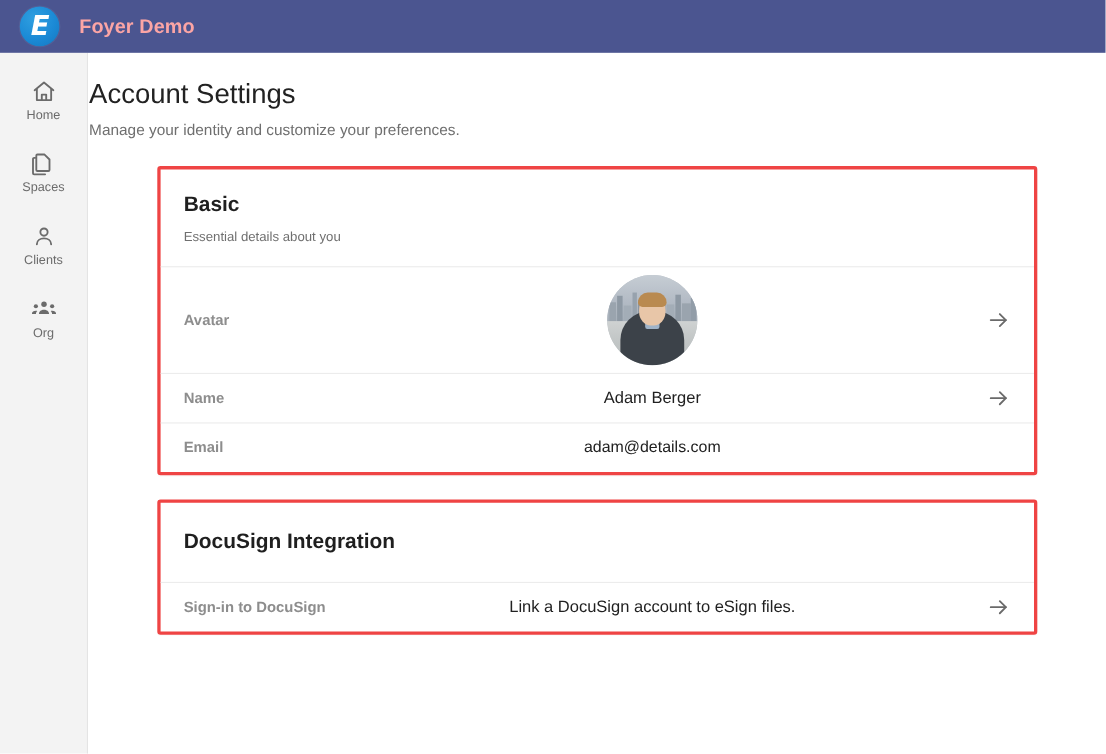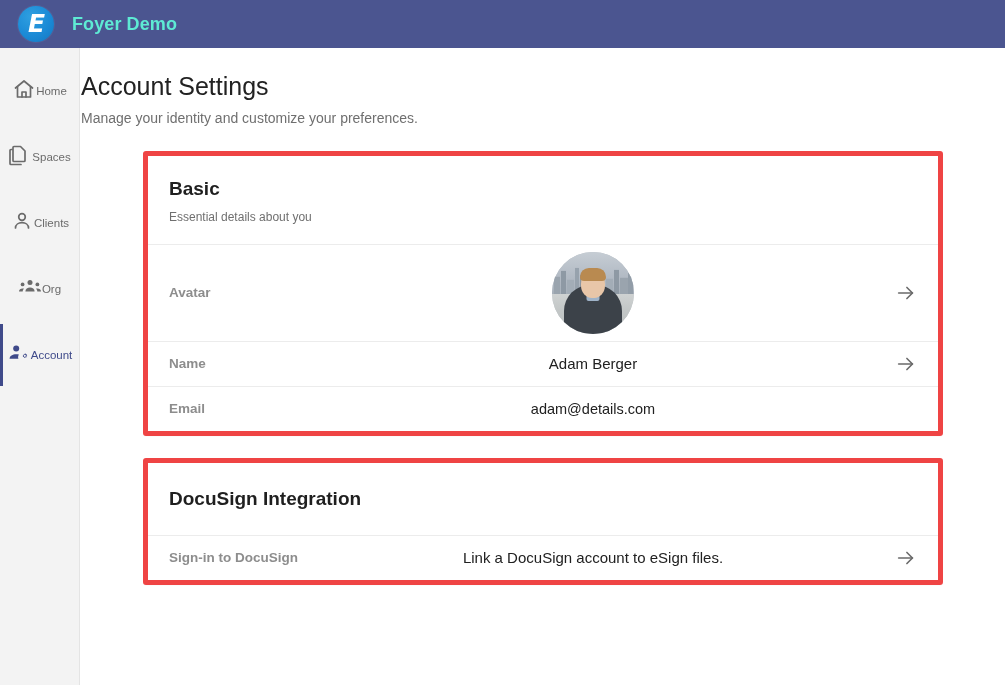--- a/index.html
+++ b/index.html
@@ -38,21 +38,21 @@
     color: #ffffff;
     font-size: 25px;
     font-weight: bold;
     font-style: italic;
     font-family: "DejaVu Sans", sans-serif;
     line-height: 1;
     letter-spacing: -1px;
     transform: translateY(-1px);
   }
   .app-title {
-    color: #5eead4;
+    color: #fca5a5;
     font-size: 18px;
     font-weight: bold;
     margin-left: 18px;
     letter-spacing: 0.1px;
   }
 
   
   .sidebar {
     position: absolute;
     top: 48px; left: 0;
@@ -60,21 +60,21 @@
     height: 637px;
     background: #f3f3f3;
     border-right: 1px solid #e4e4e4;
     padding-top: 10px;
     z-index: 10;
   }
   .nav-item {
     position: relative;
     height: 66px;
     display: flex;
-    flex-direction: row;
+    flex-direction: column;
     align-items: center;
     justify-content: center;
     cursor: pointer;
     color: #6b6b6b;
   }
   .nav-item .nav-icon {
     width: 24px; height: 24px;
     display: block;
     margin-bottom: 4px;
   }
@@ -114,21 +114,21 @@
   .page-subtitle {
     font-size: 14px;
     color: #6f6f6f;
     margin-top: 9px;
   }
 
   .card {
     width: 800px;
     margin: 0 auto;
     background: #ffffff;
-    border: 5px solid #ef4444;
+    border: 3px solid #ef4444;
     border-radius: 3px;
     box-shadow: 0 1px 1px rgba(0,0,0,0.02);
   }
   .card.basic { margin-top: 25px; }
   .card.docusign { margin-top: 22px; }
 
   .card-head { padding: 22px 21px 20px 21px; }
   .card-head.compact { padding: 25px 21px 24px 21px; }
   .card-title {
     font-size: 19px;
@@ -289,30 +289,20 @@
         <path d="M7.4 16.4c0-2.5 2.1-3.9 4.6-3.9s4.6 1.4 4.6 3.9z"></path>
         <circle cx="4.6" cy="9.4" r="1.9"></circle>
         <path d="M1 16.4c0-1.9 1.6-2.9 3.6-2.9.5 0 1 .06 1.4.18-.8.7-1.3 1.6-1.3 2.72z"></path>
         <circle cx="19.4" cy="9.4" r="1.9"></circle>
         <path d="M23 16.4c0-1.9-1.6-2.9-3.6-2.9-.5 0-1 .06-1.4.18.8.7 1.3 1.6 1.3 2.72z"></path>
       </svg>
     </span>
     <span class="nav-label">Org</span>
   </div>
 
-  <div class="nav-item active">
-    <span class="nav-icon">
-      <svg viewBox="0 0 24 24" fill="currentColor">
-        <circle cx="9.2" cy="7.6" r="3"></circle>
-        <path d="M2.6 17.8c0-3 3-4.6 6.6-4.6 1 0 1.9.12 2.7.34-.5.7-.8 1.6-.8 2.5 0 .64.12 1.25.35 1.8z"></path>
-        <path d="M18.3 12.2l.55.95 1.08.12-.38 1.02.72.82-.97.5-.1 1.08-1.03-.33-.86.67-.5-.96-1.06-.25.48-.97-.55-.94 1.08-.05zM17.8 13.8a1.05 1.05 0 1 0 .02 2.1 1.05 1.05 0 0 0-.02-2.1z"></path>
-      </svg>
-    </span>
-    <span class="nav-label">Account</span>
-  </div>
 
 </div>
 
 <div class="main">
 
   <div class="page-header">
     <div class="page-title">Account Settings</div>
     <div class="page-subtitle">Manage your identity and customize your preferences.</div>
   </div>
 

